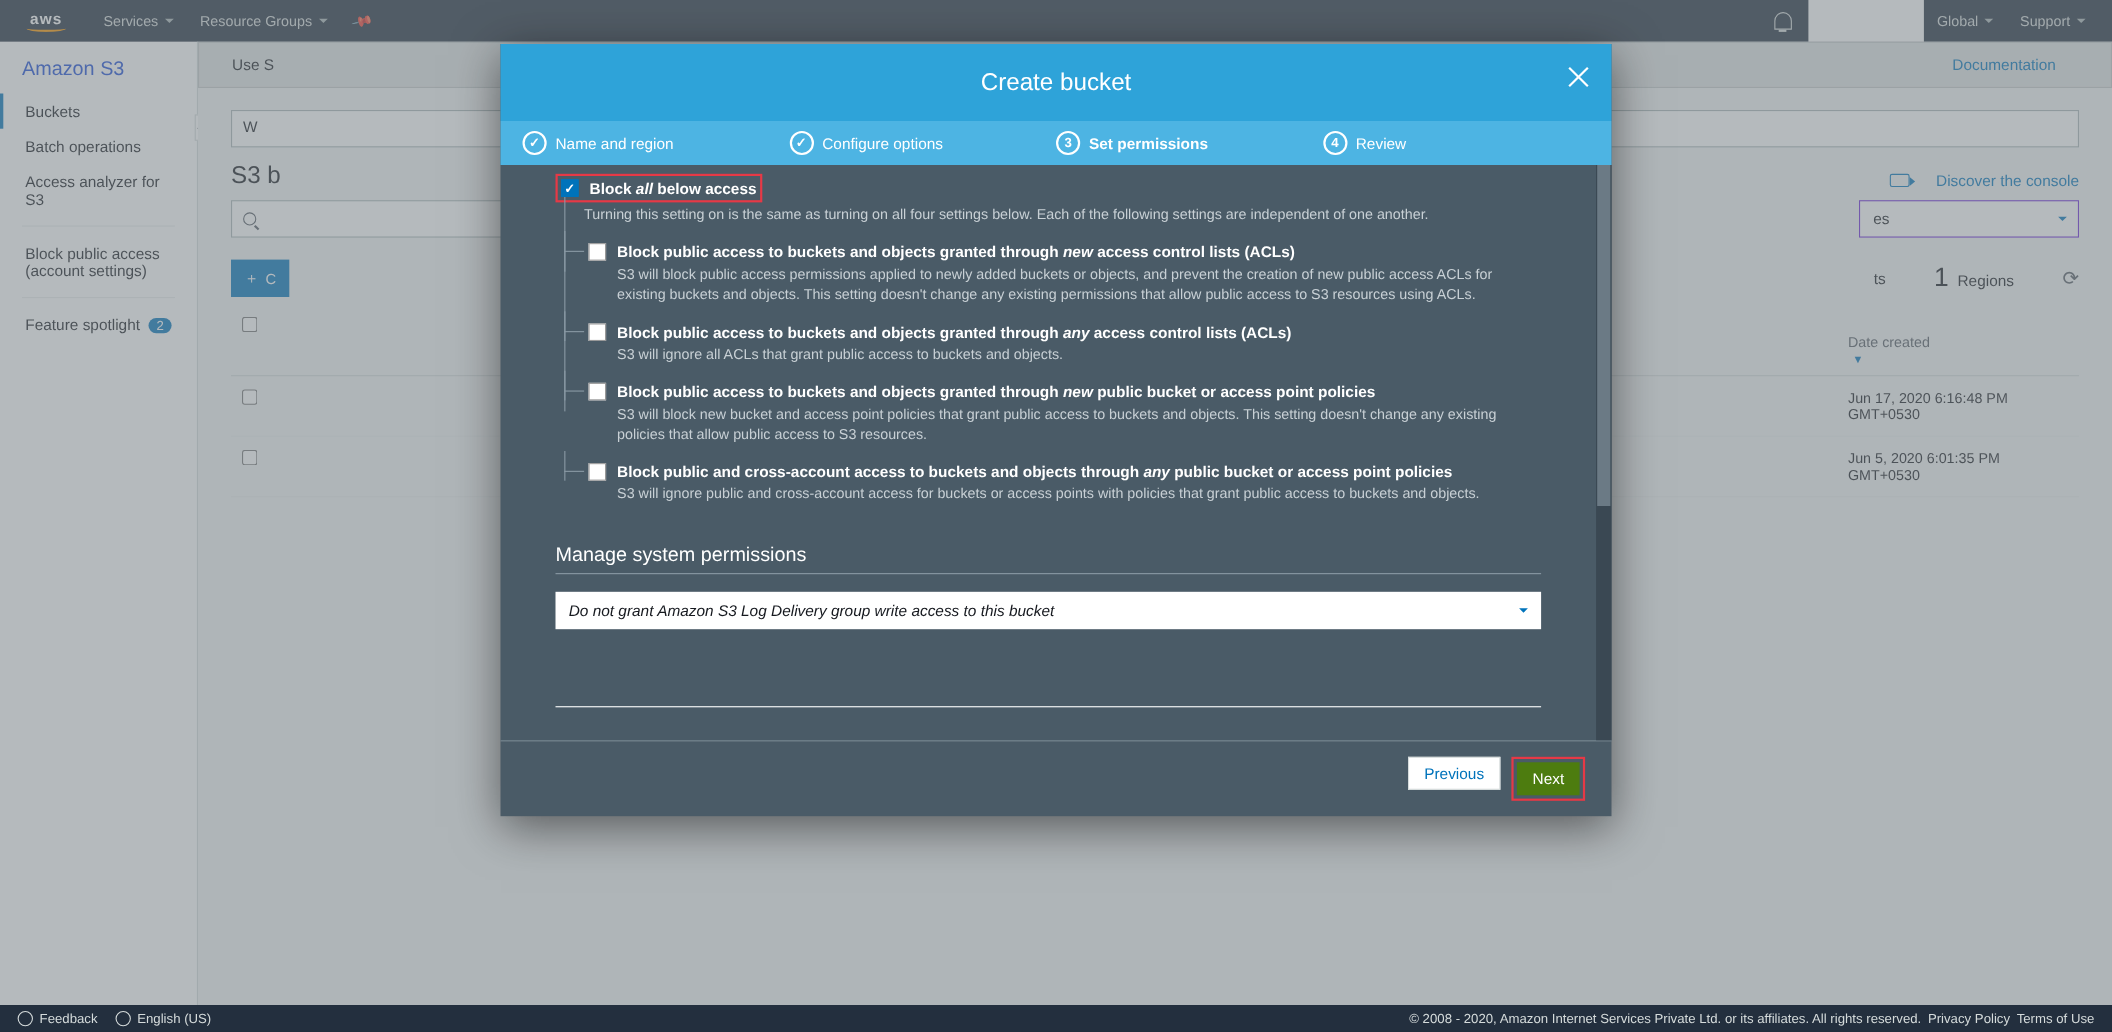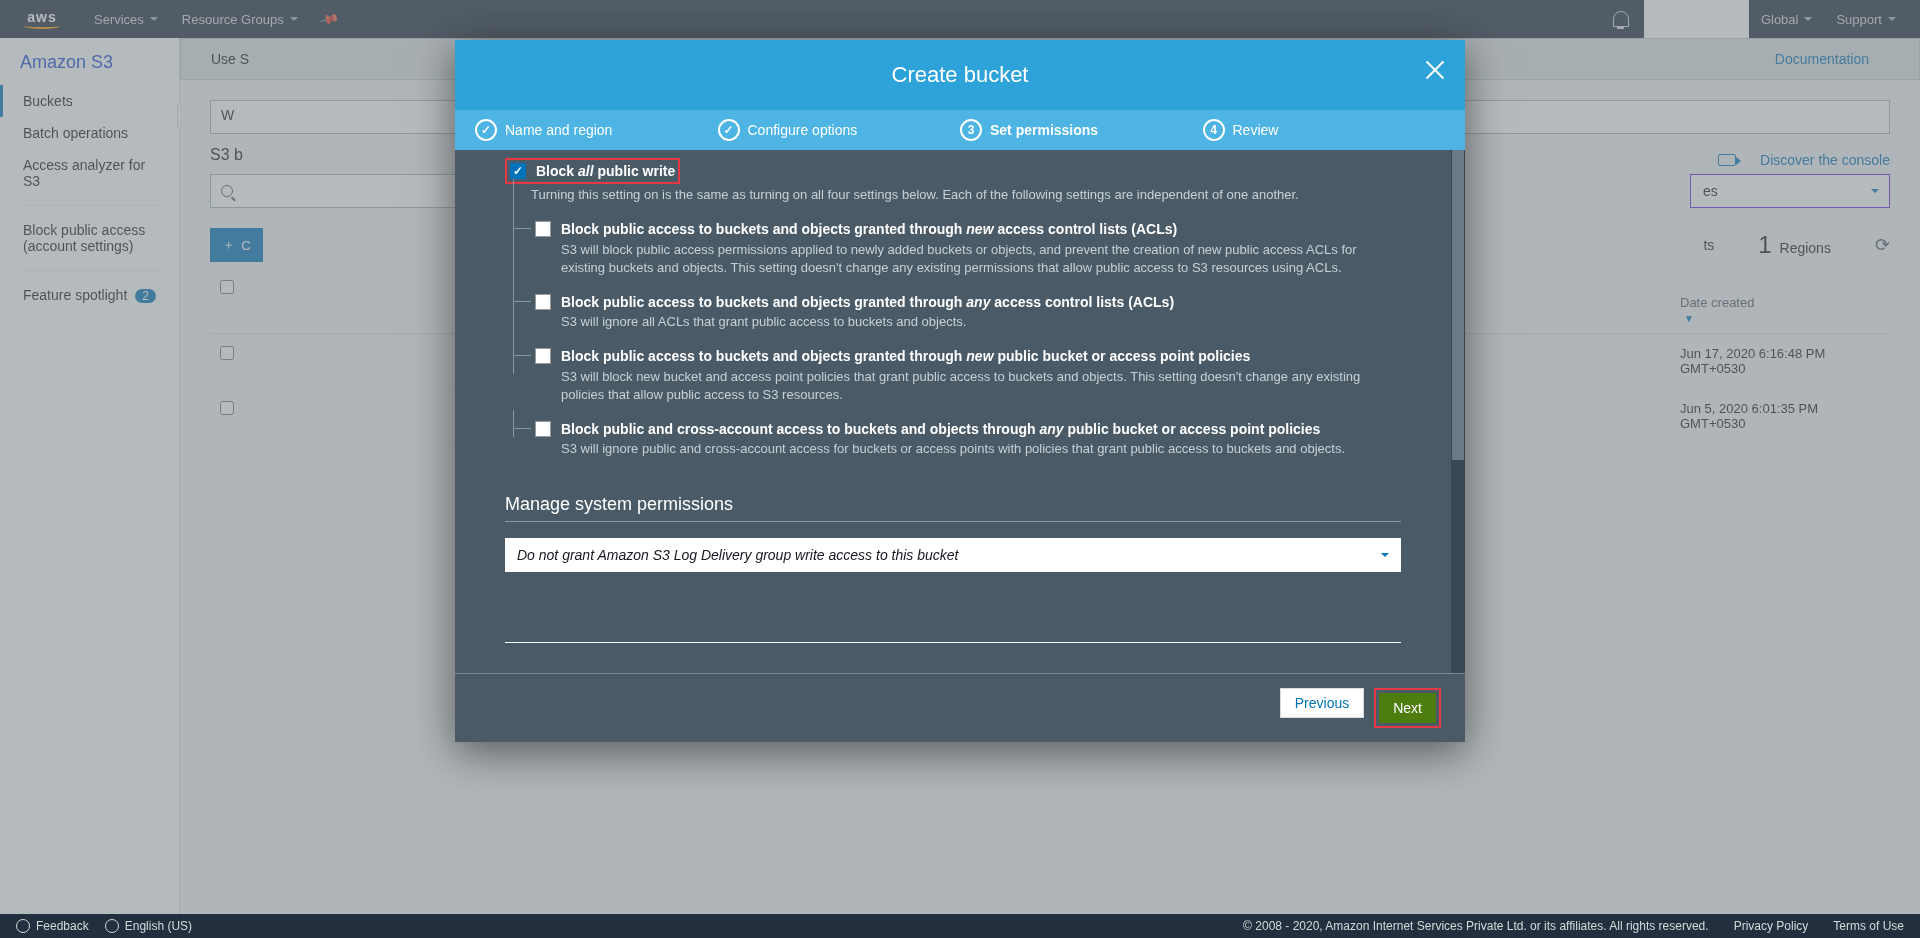--- a/index.html
+++ b/index.html
@@ -24,21 +24,21 @@
 .side-collapse { position: absolute; right: -10px; top: 66px; width: 12px; height: 24px; background: #fff; border: 1px solid #d5dbdb; display: flex; align-items: center; justify-content: center; cursor: pointer; font-size: 10px; color: #545b64; }
 .content { flex: 1; background: #f2f3f3; padding: 0; overflow: hidden; position: relative; }
 .banner { background: #e1e4e4; height: 42px; display: flex; align-items: center; padding: 0 30px; color: #16191f; border: 1px solid #c5cbcb; margin: 0; }
 .banner-text { flex: 1; font-size: 14px; }
 .doc-link { color: #0073bb; cursor: pointer; padding: 0 20px; }
 .content-inner { padding: 20px 30px; }
 .search-wrap { display: flex; gap: 0; margin-bottom: 16px; }
 .search-box { border: 1px solid #aab7b8; height: 34px; width: 500px; display: flex; align-items: center; background: #fff; }
 .search-ic { width: 32px; display: flex; align-items: center; justify-content: center; color: #545b64; }
 .discover { margin-left: auto; display: flex; align-items: center; gap: 24px; color: #0073bb; cursor: pointer; }
-.page-title { font-size: 16px; margin-bottom: 10px; }
+.page-title { font-size: 22px; margin-bottom: 10px; }
 .toolbar { display: flex; align-items: center; gap: 10px; margin: 20px 0 10px; }
 .create-btn { background: #0073bb; color: #fff; border: none; height: 34px; padding: 0 12px; display: flex; align-items: center; gap: 6px; cursor: pointer; }
 .select-dd { border: 1px solid #6d28d9; height: 34px; background: #fff; padding: 0 30px 0 12px; display: flex; align-items: center; position: relative; cursor: pointer; min-width: 200px; }
 .select-dd .caret-down { position: absolute; right: 10px; border-top-color: #0073bb; }
 .stats { margin-left: auto; display: flex; gap: 44px; align-items: center; font-size: 14px; }
 .stat-num { font-size: 24px; font-weight: 300; margin-right: 4px; }
 .refresh-ic { cursor: pointer; font-size: 18px; color: #545b64; }
 .table { width: 100%; }
 .table-head { display: flex; padding: 8px 10px; border-bottom: 1px solid #d5dbdb; font-size: 13px; color: #545b64; }
 .sort-caret { margin-left: 4px; font-size: 10px; color: #0073bb; }
@@ -83,21 +83,21 @@
 .select-white { background: #fff; color: #16191f; height: 34px; display: flex; align-items: center; padding: 0 12px; position: relative; cursor: pointer; font-style: italic; }
 .select-white .caret-down { position: absolute; right: 12px; border-top-color: #0073bb; }
 .modal-footer { padding: 14px 24px; display: flex; justify-content: flex-end; gap: 10px; border-top: 1px solid #7a8a95; }
 .btn { height: 30px; padding: 0 14px; font-size: 14px; cursor: pointer; border: 1px solid transparent; }
 .btn-prev { background: #fff; color: #0073bb; border-color: #d5dbdb; }
 .btn-next { background: #4d7c0f; color: #fff; border: 2px solid #e63946; }
 .red-wrap-next { border: 2px solid #e63946; padding: 3px; }
 .red-wrap-next .btn-next { border: none; }
 .footer { position: fixed; bottom: 0; left: 0; right: 0; height: 24px; background: #232f3e; color: #d5dbdb; display: flex; align-items: center; padding: 0 16px; font-size: 12px; }
 .footer-left { display: flex; align-items: center; gap: 16px; }
-.footer-right { margin-left: auto; display: flex; align-items: center; gap: 25px; }
+.footer-right { margin-left: auto; display: flex; align-items: center; gap: 6px; }
 .fb-ic, .globe-ic { width: 14px; height: 14px; border: 1.5px solid #d5dbdb; border-radius: 50%; display: inline-block; margin-right: 6px; vertical-align: middle; }
 .mag { width: 12px; height: 12px; border: 1.5px solid #545b64; border-radius: 50%; position: relative; }
 .mag::after { content: ''; position: absolute; width: 5px; height: 1.5px; background: #545b64; bottom: -3px; right: -4px; transform: rotate(45deg); }
 .cam-ic { width: 18px; height: 12px; border: 1.5px solid #0073bb; border-radius: 2px; position: relative; }
 .cam-ic::after { content: ''; position: absolute; right: -6px; top: 2px; width: 0; height: 0; border-top: 4px solid transparent; border-bottom: 4px solid transparent; border-left: 5px solid #0073bb; }
 .pin-ic { color: #aab7b8; transform: rotate(30deg); }
 </style>
 </head>
 <body>
 
@@ -234,21 +234,21 @@
     </div>
 
     <div class="modal-body">
       <div class="body-scroll">
         <div class="tree-root">
           <div class="top-block">
             <span class="red-box">
               <span class="cb-row">
                 <span class="cb checked"></span>
                 <span class="cb-title">
-                  <span>Block </span><em>all</em><span> public write</span>
+                  <span>Block </span><em>all</em><span> below access</span>
                 </span>
               </span>
             </span>
             <div class="cb-desc" style="margin-left:26px">Turning this setting on is the same as turning on all four settings below. Each of the following settings are independent of one another.</div>
           </div>
 
           <div class="sub-block cb-row">
             <span class="cb"></span>
             <div class="cb-content">
               <div class="cb-title">

